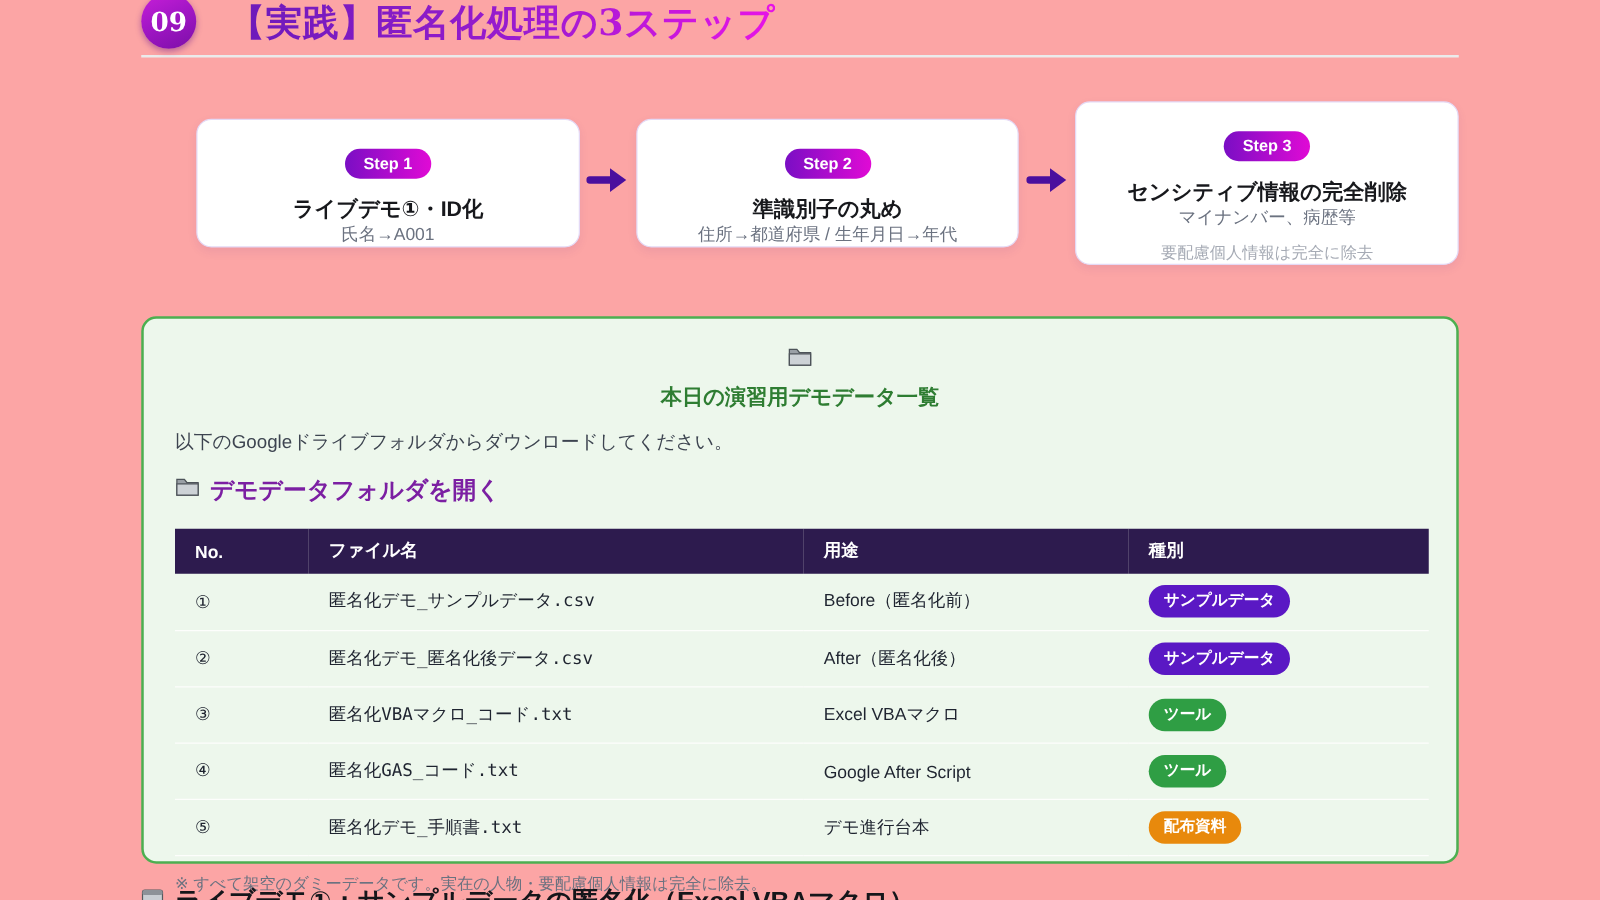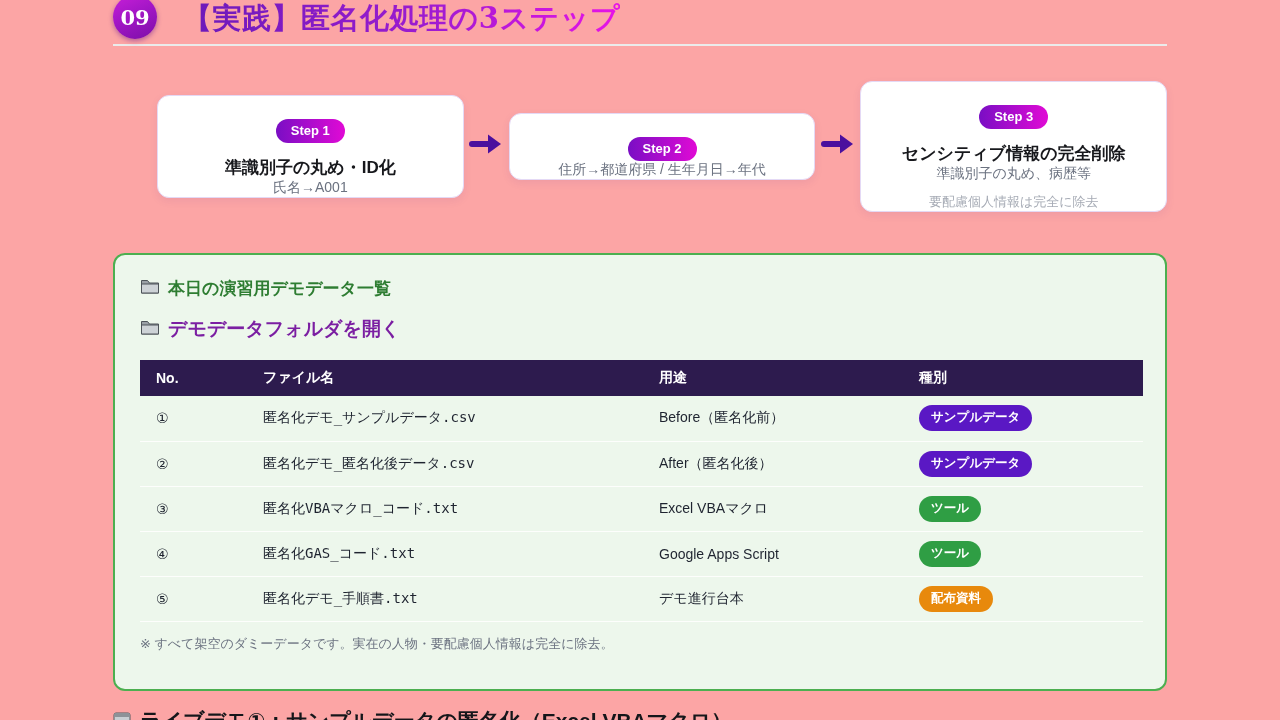--- a/index.html
+++ b/index.html
@@ -31,21 +31,21 @@
     font-size:13px; font-weight:bold; }
   .step-title { margin-top:13px; font-size:17px; font-weight:bold; color:#17181c; }
   .step-example { margin-top:0; font-size:14px; color:#6b7280; }
   .step-desc { margin-top:10px; font-size:13px; color:#a6abb5; }
   .arrow-cell { width:47px; display:flex; align-items:center; justify-content:center; }
 
   
   .demo-box { margin-top:35px; height:438px; background:#edf7ec;
     border:2px solid #4caf50; border-radius:12px; padding:22px 25px 0; }
   .box-heading { display:flex; align-items:center; gap:8px;
-    color:#2e7d32; font-size:17px; font-weight:bold; }
+    color:#2e7d32; font-size:17px; font-weight:bold;flex-direction:column; }
   .box-instruction { margin-top:15px; font-size:15px; color:#3d4450; }
   .folder-link { margin-top:16px; display:inline-flex; align-items:center; gap:8px;
     color:#7b1fa2; font-size:19px; font-weight:bold; text-decoration:none; cursor:pointer; }
 
   table.files { width:100%; margin-top:18px; border-collapse:collapse; table-layout:fixed; }
   table.files th { background:#2d1b4e; color:#fff; font-size:14px; font-weight:bold;
     text-align:left; padding:9px 16px; height:34px; }
   table.files col.c-no { width:107px; } table.files col.c-file { width:396px; }
   table.files col.c-use { width:260px; } table.files col.c-type { width:240px; }
   table.files td { height:45px; padding:0 16px; font-size:14px; color:#1f2430;
@@ -75,68 +75,70 @@
       <div class="num-badge">
         <span>09</span>
       </div>
       <div class="slide-title"><span>【実践】匿名化処理の</span><span class="serif-num">3</span><span>ステップ</span></div>
     </div>
 
     <div class="steps">
 
       <div class="step-card">
         <span class="step-pill">Step 1</span>
-        <div class="step-title">準識別子の丸め・ID化</div>
+        <div class="step-title">ライブデモ①・ID化</div>
         <div class="step-example">氏名→A001</div>
       </div>
 
       <div class="arrow-cell">
         <span>
           <svg width="34" height="24" viewBox="0 0 34 24">
             <line x1="3" y1="12" x2="21" y2="12" stroke="#4a0f9e" stroke-width="6" stroke-linecap="round"></line>
             <polygon points="19,2.5 32,12 19,21.5" fill="#4a0f9e"></polygon>
           </svg>
         </span>
       </div>
 
       <div class="step-card">
         <span class="step-pill">Step 2</span>
+        <div class="step-title">準識別子の丸め</div>
         <div class="step-example">住所→都道府県 / 生年月日→年代</div>
       </div>
 
       <div class="arrow-cell">
         <span>
           <svg width="34" height="24" viewBox="0 0 34 24">
             <line x1="3" y1="12" x2="21" y2="12" stroke="#4a0f9e" stroke-width="6" stroke-linecap="round"></line>
             <polygon points="19,2.5 32,12 19,21.5" fill="#4a0f9e"></polygon>
           </svg>
         </span>
       </div>
 
       <div class="step-card">
         <span class="step-pill">Step 3</span>
         <div class="step-title">センシティブ情報の完全削除</div>
-        <div class="step-example">準識別子の丸め、病歴等</div>
+        <div class="step-example">マイナンバー、病歴等</div>
         <div class="step-desc">要配慮個人情報は完全に除去</div>
       </div>
 
     </div>
 
     <div class="demo-box">
 
       <div class="box-heading">
         <span>
           <svg width="20" height="16" viewBox="0 0 20 16">
             <path d="M1.5 2.5 h6 l2 2.5 h9 v10 h-17 z" fill="#9aa0a6" stroke="#4d5359" stroke-width="1"></path>
             <path d="M1.5 6 h17 v9 h-17 z" fill="#cdd2d6" stroke="#4d5359" stroke-width="1"></path>
           </svg>
         </span>
         <span>本日の演習用デモデータ一覧</span>
       </div>
 
+      <div class="box-instruction">以下のGoogleドライブフォルダからダウンロードしてください。</div>
 
       <a class="folder-link">
         <span>
           <svg width="20" height="16" viewBox="0 0 20 16">
             <path d="M1.5 2.5 h6 l2 2.5 h9 v10 h-17 z" fill="#9aa0a6" stroke="#4d5359" stroke-width="1"></path>
             <path d="M1.5 6 h17 v9 h-17 z" fill="#cdd2d6" stroke="#4d5359" stroke-width="1"></path>
           </svg>
         </span>
         <span>デモデータフォルダを開く</span>
       </a>
@@ -171,21 +173,21 @@
           </tr>
           <tr>
             <td class="no-cell">③</td>
             <td class="file-cell">匿名化VBAマクロ_コード.txt</td>
             <td>Excel VBAマクロ</td>
             <td><span class="type-badge badge--tool">ツール</span></td>
           </tr>
           <tr>
             <td class="no-cell">④</td>
             <td class="file-cell">匿名化GAS_コード.txt</td>
-            <td>Google Apps Script</td>
+            <td>Google After Script</td>
             <td><span class="type-badge badge--tool">ツール</span></td>
           </tr>
           <tr>
             <td class="no-cell">⑤</td>
             <td class="file-cell">匿名化デモ_手順書.txt</td>
             <td>デモ進行台本</td>
             <td><span class="type-badge badge--handout">配布資料</span></td>
           </tr>
         </tbody>
       </table>

